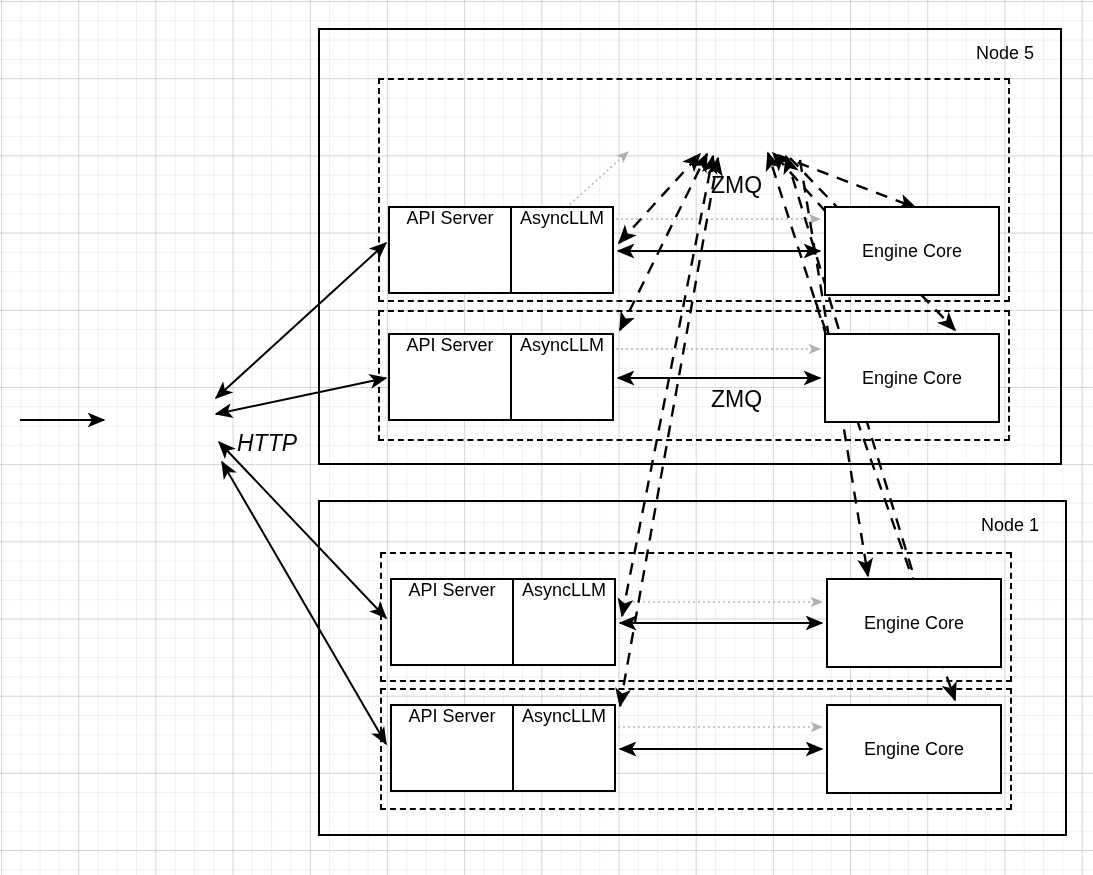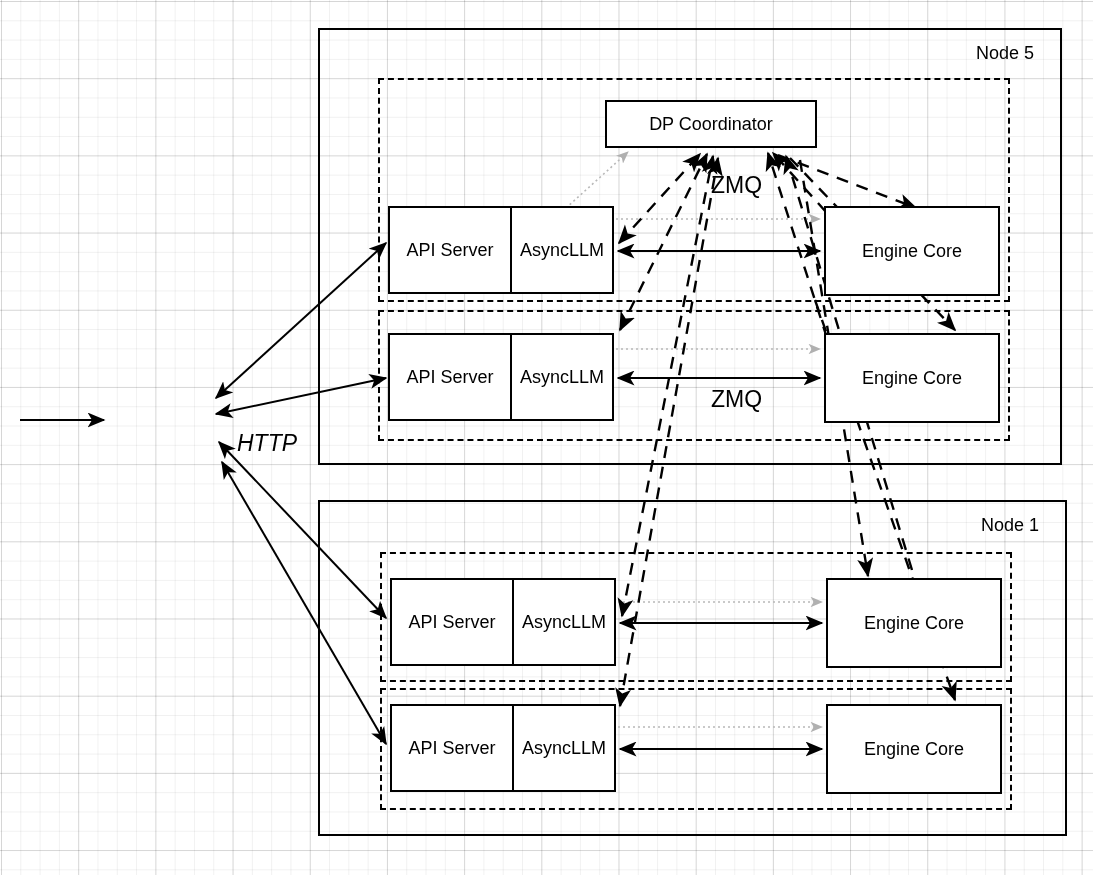--- a/index.html
+++ b/index.html
@@ -62,21 +62,21 @@
   .split-box {
     position: absolute;
     border: 2px solid #000000;
     background: #ffffff;
     box-sizing: border-box;
     display: flex;
     z-index: 5;
   }
   .split-left, .split-right {
     display: flex;
-    align-items: center;
+    align-items: flex-start;
     justify-content: center;
     font-size: 18px;
     color: #000000;
     box-sizing: border-box;
     white-space: nowrap;
   }
   .split-left {
     width: 122px;
     border-right: 2px solid #000000;
   }
@@ -205,23 +205,20 @@
 
     <g>
       <line x1="815" y1="300" x2="955" y2="700" stroke="#000000" stroke-width="2.4" stroke-dasharray="12 9" marker-end="url(#arrowBlackDash)"></line>
     </g>
 
   </svg>
 
   <div class="node-box" style="left:318px; top:28px; width:744px; height:437px;"></div>
   <div class="node-label" style="left:976px; top:43px;">Node 5</div>
 
-  <div class="solid-box" style="left:605px; top:100px; width:212px; height:48px;">
-    <span>DP Coordinator</span>
-  </div>
 
   <div class="dashed-group" style="left:378px; top:78px; width:632px; height:224px;"></div>
 
   <div class="split-box" style="left:388px; top:206px; width:226px; height:88px;">
     <div class="split-left">
       <span>API Server</span>
     </div>
     <div class="split-right">
       <span>AsyncLLM</span>
     </div>

